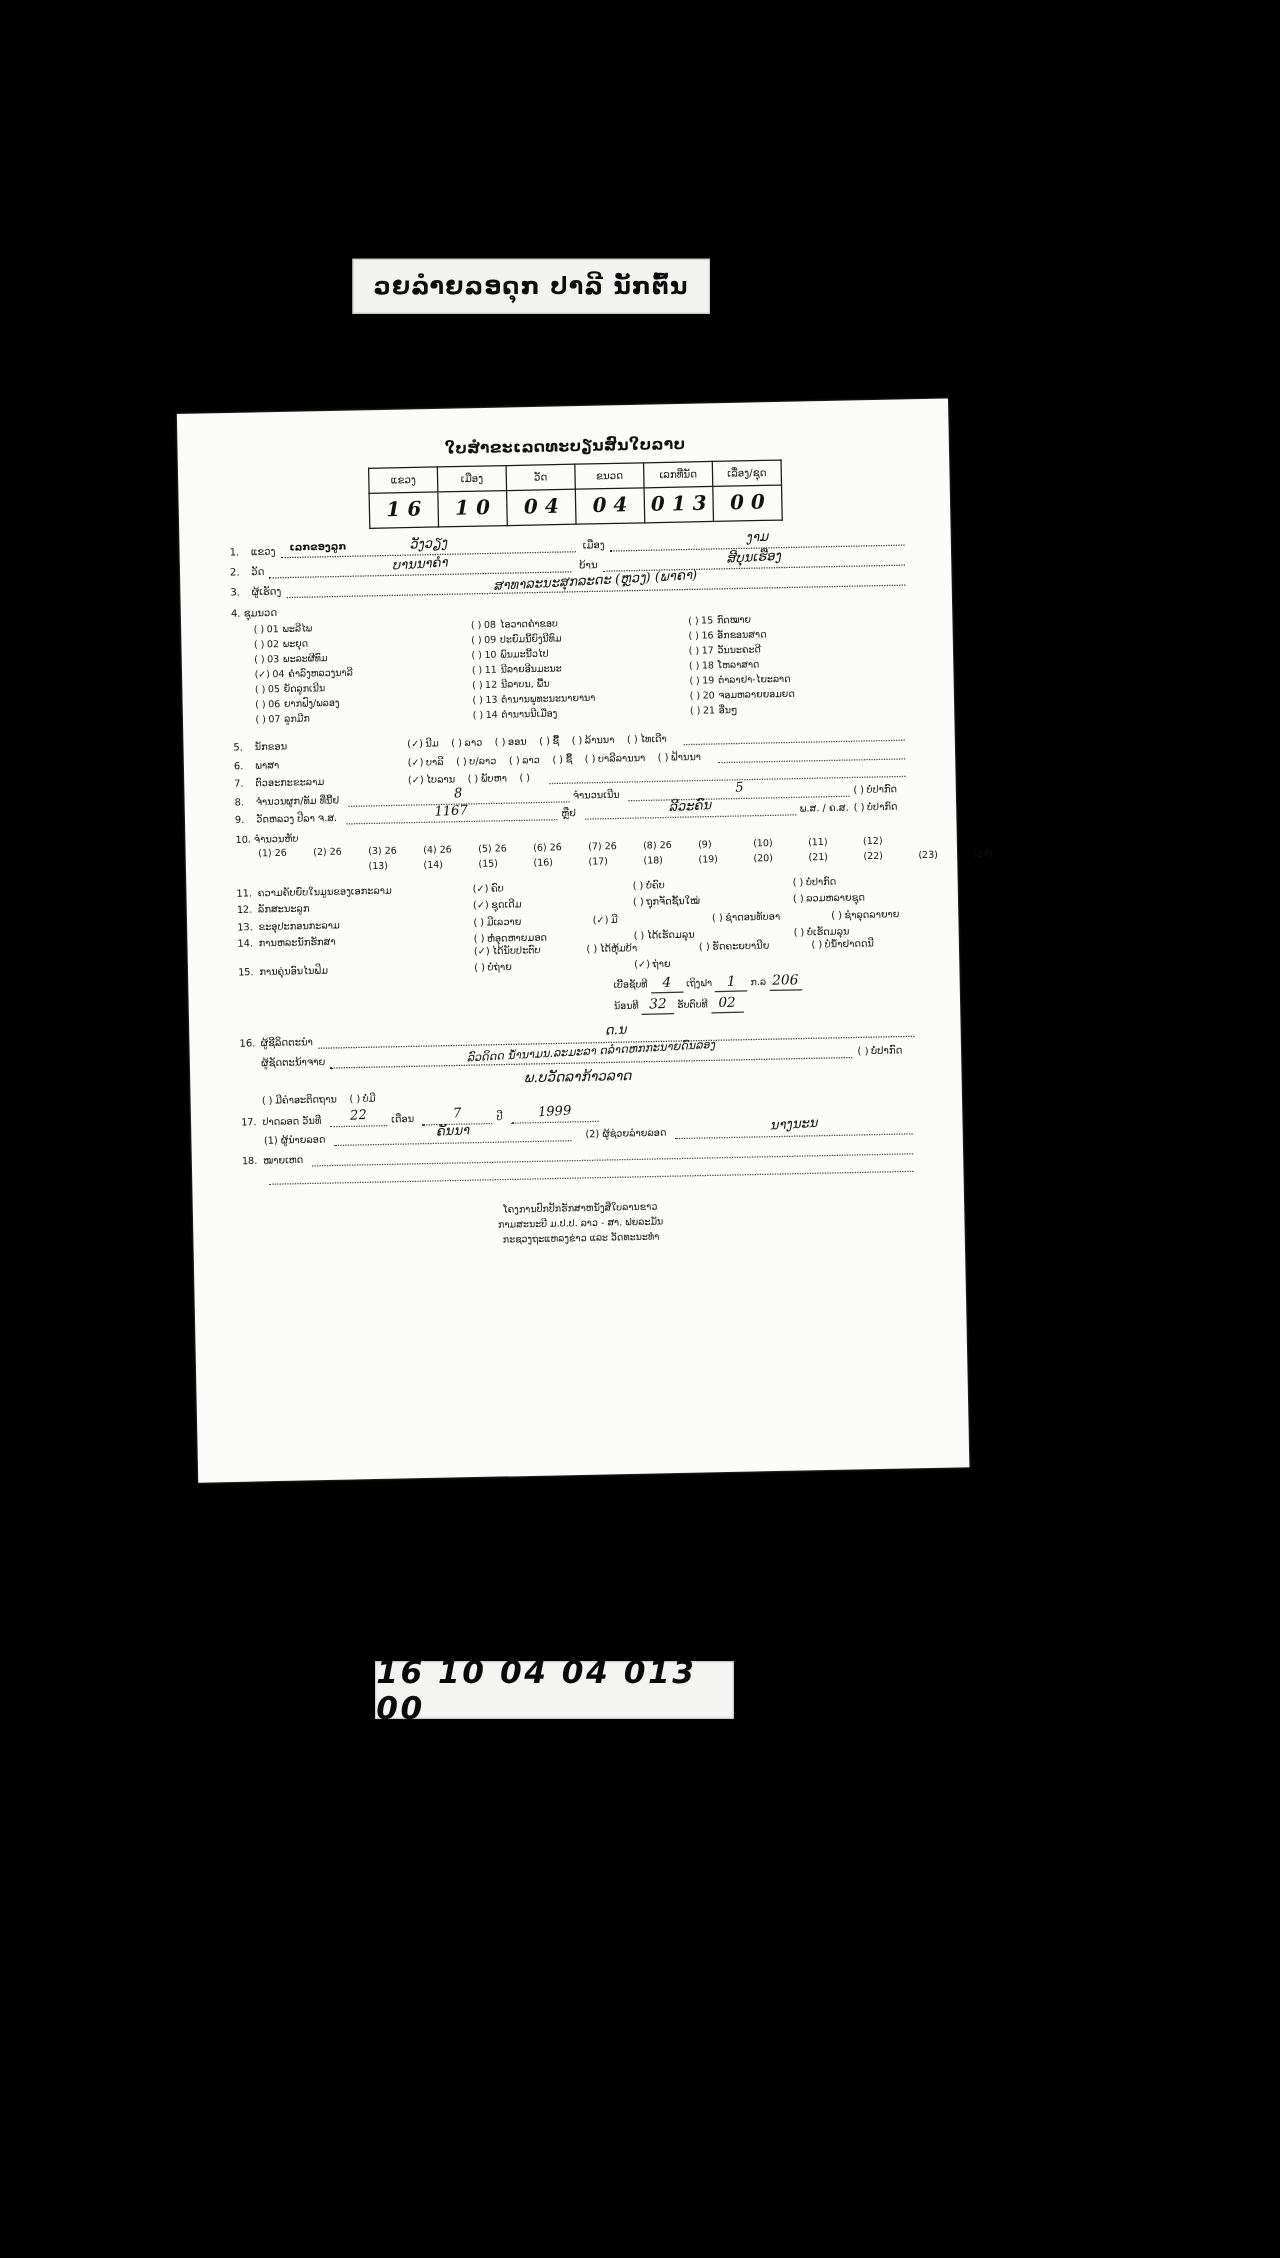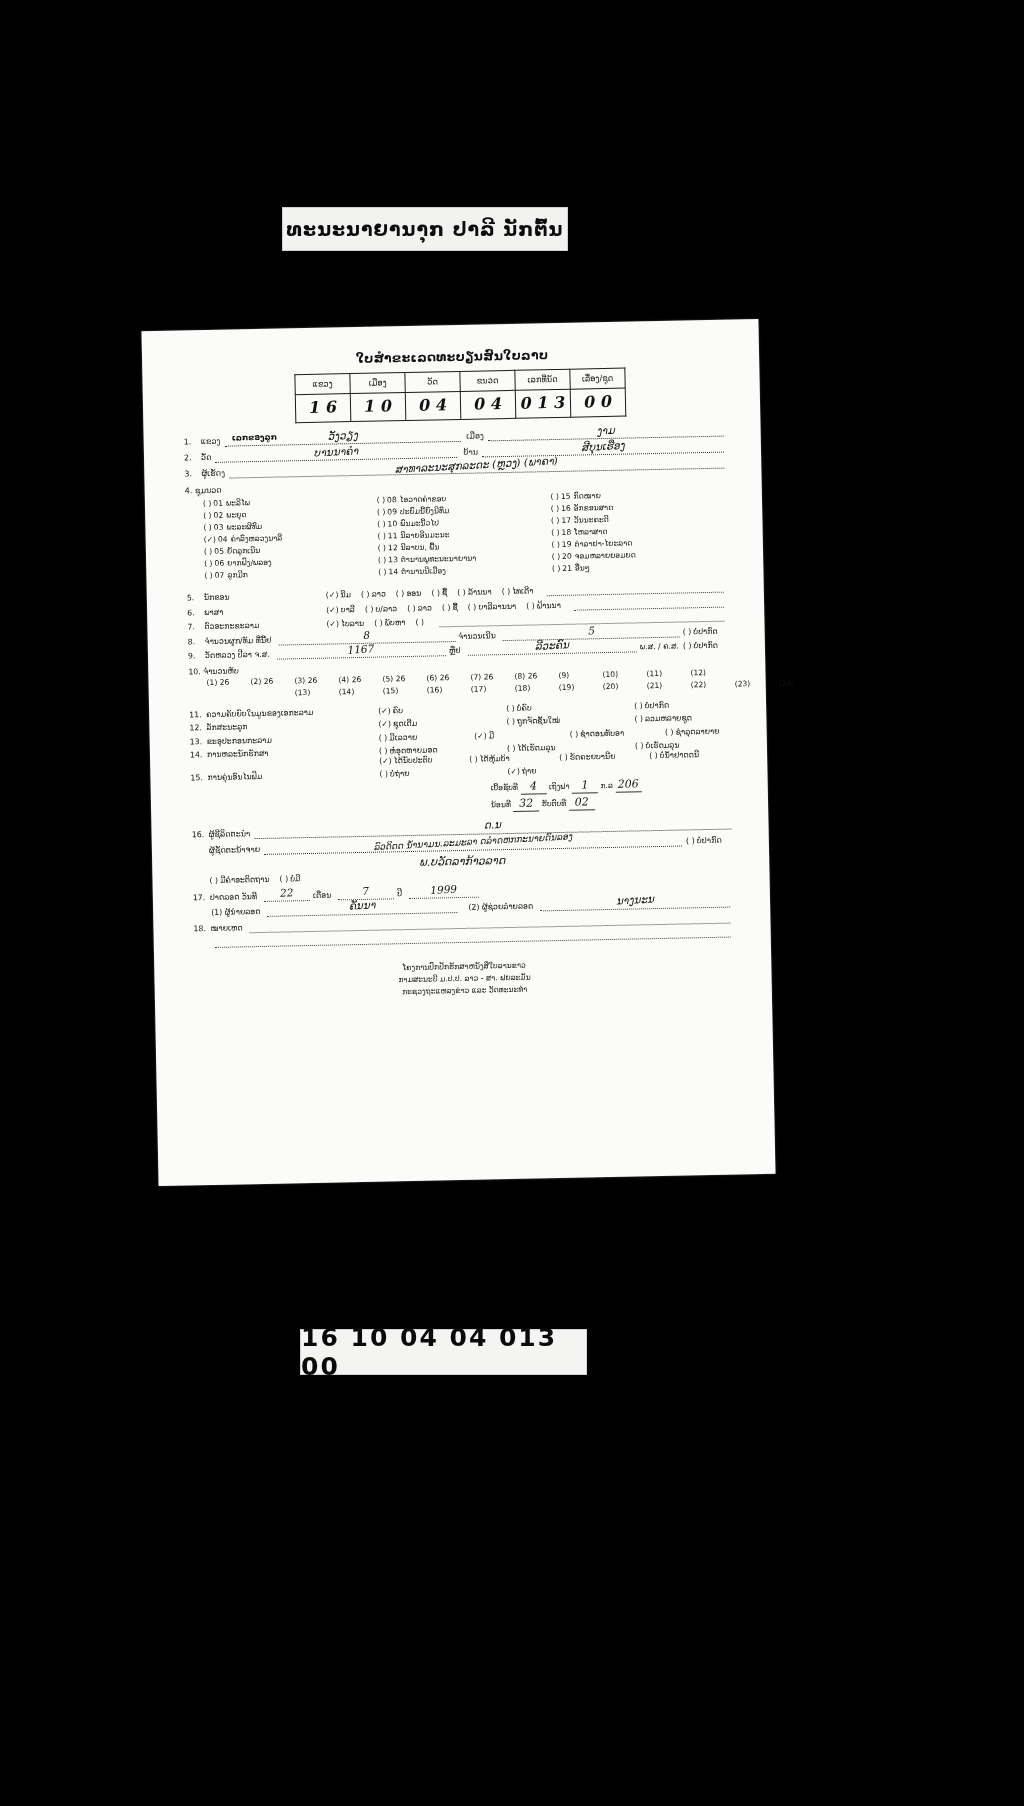--- a/index.html
+++ b/index.html
@@ -42,20 +42,21 @@
     position: absolute;
     left: 300px;
     top: 1329px;
     width: 285px;
     height: 44px;
     background: #f4f4f2;
     border: 1px solid #d2d2d2;
     display: flex;
     align-items: center;
     justify-content: flex-start;
+    font-style: italic;
   }
   .bottom-plate .txt {
     font-weight: bold;
     font-size: 25px;
     letter-spacing: 2px;
     color: #0a0a0a;
   }
 
   
   .sheet {
@@ -202,21 +203,21 @@
     font-style: italic;
     font-size: 11px;
     color: #101010;
   }
   .ub { border-bottom: 1px solid #333; display: inline-block; min-width: 26px; text-align:center;}
 </style>
 </head>
 <body>
 
 <div class="caption-plate">
-  <span class="txt">ທະນະນາຍານາຸກ ປາລີ ນັກຕົ້ນ</span>
+  <span class="txt">ວຍລຳຍລອດຸກ ປາລີ ນັກຕົ້ນ</span>
 </div>
 
 <div class="sheet">
   <div class="inner">
 
     <div class="form-title">ໃບສຳຂະເລດທະບຽນສົນໃບລາບ</div>
 
     <div style="position:relative;">
       <div class="label-left">ເລກຂອງລູກ</div>
       <table class="code-table">

